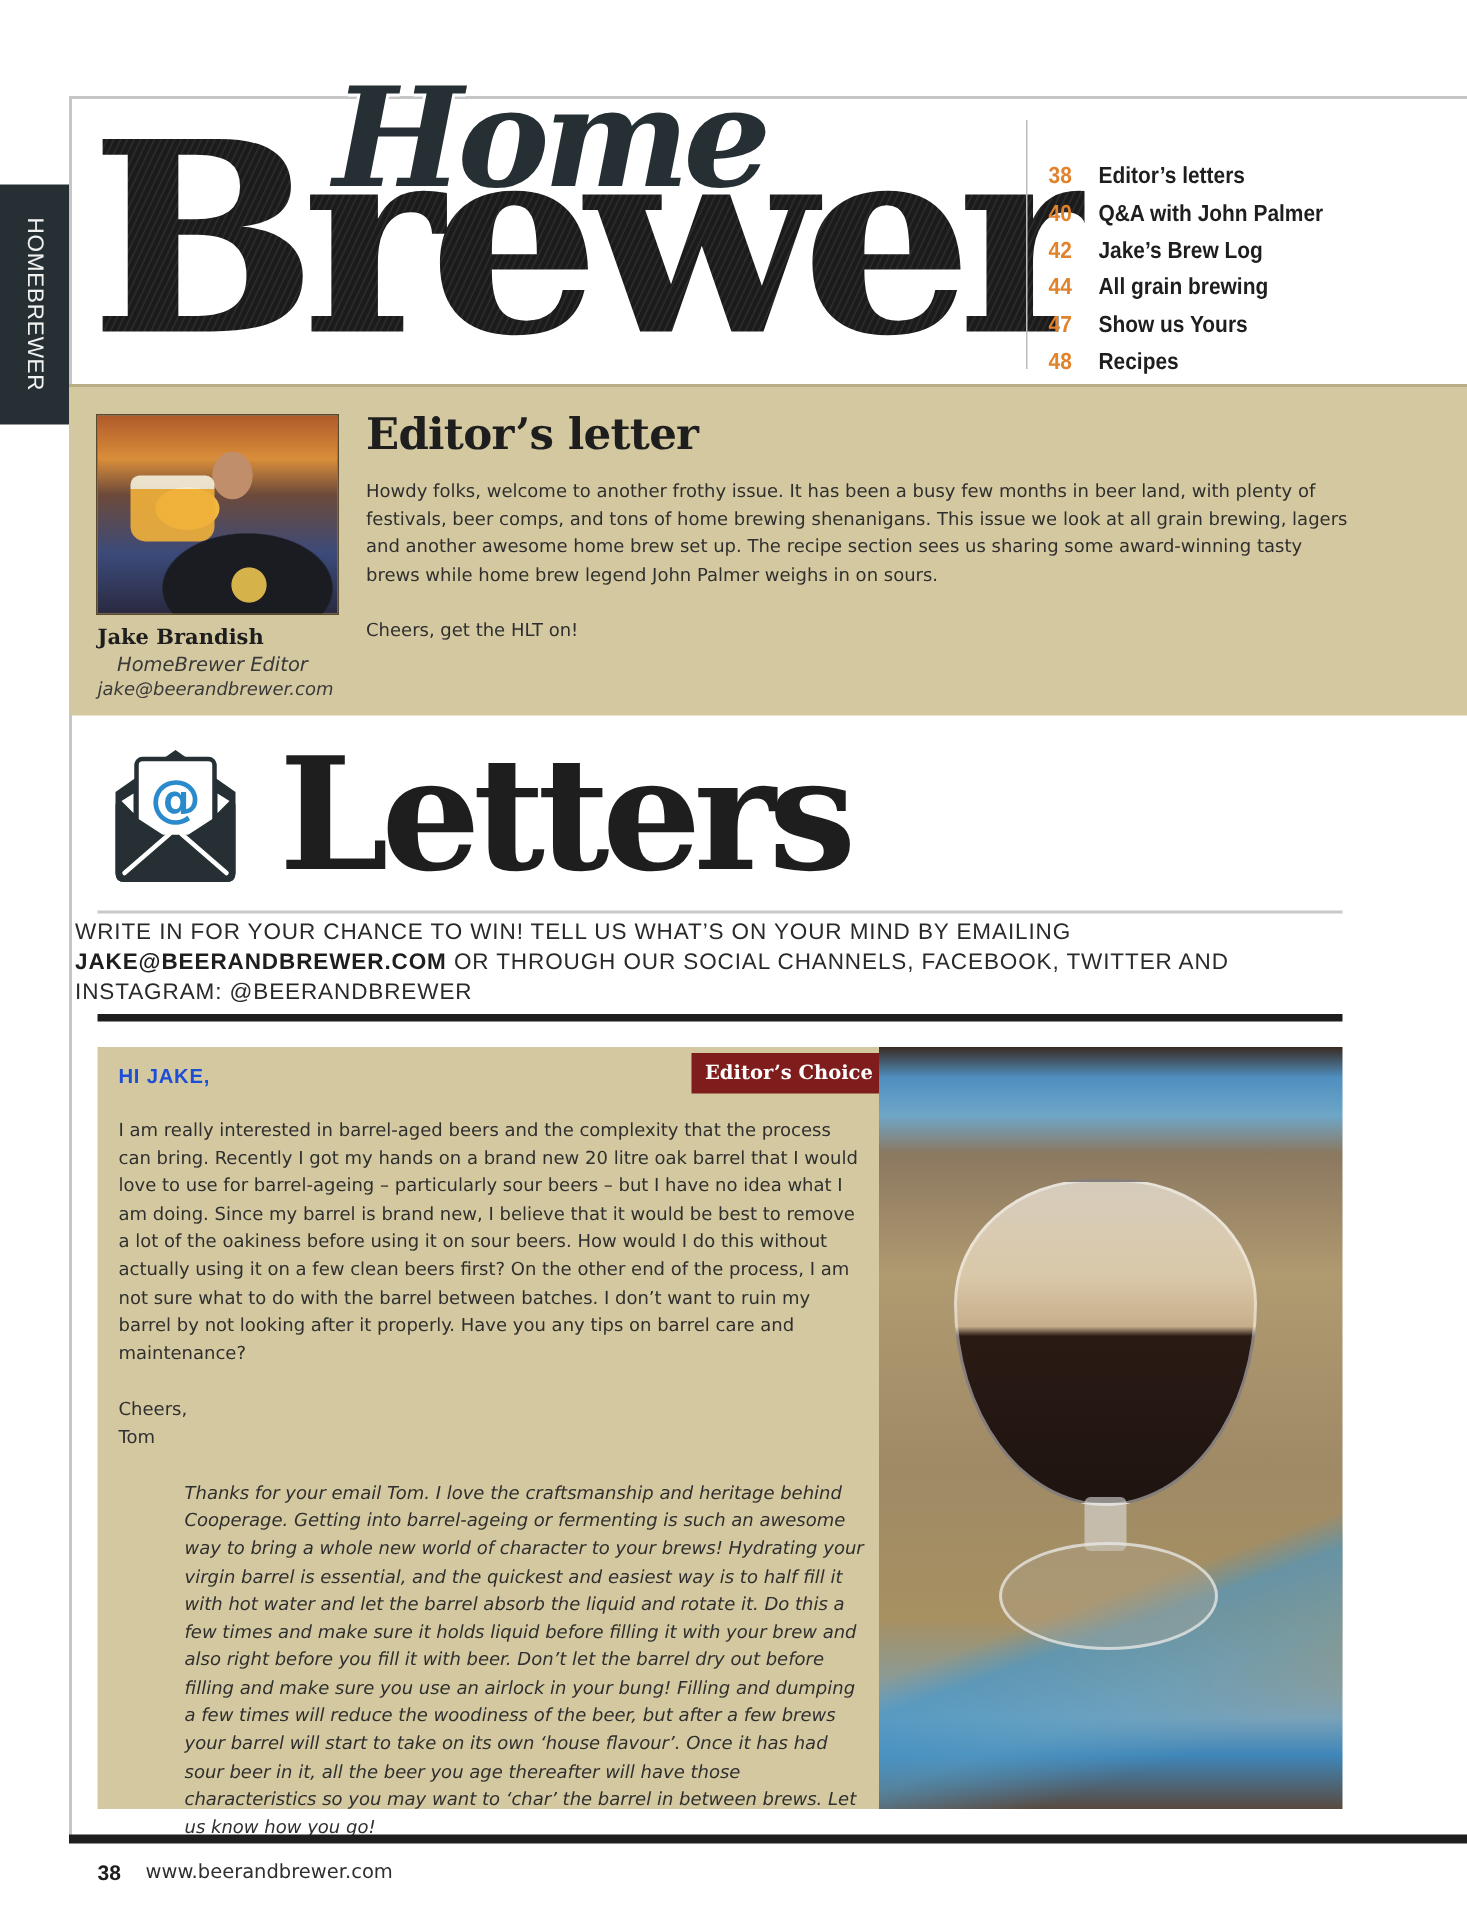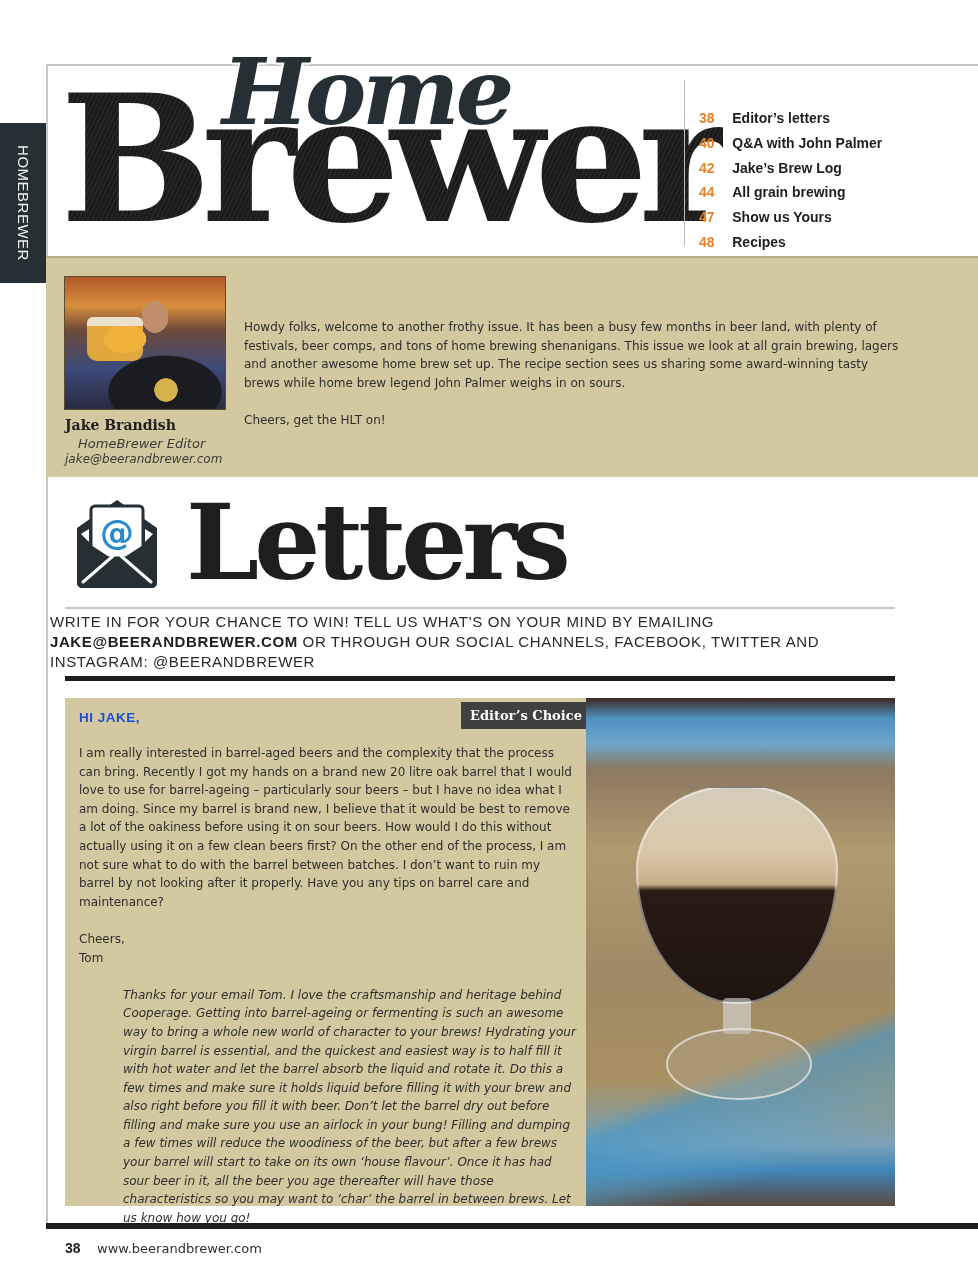--- a/index.html
+++ b/index.html
@@ -60,21 +60,21 @@
   
   .letters-icon { position: absolute; left: 69px; top: 498px; width: 96px; height: 92px; }
   .letters-title { position: absolute; left: 186px; top: 478px; font-family: "DejaVu Serif", serif; font-weight: bold; font-size: 104px; line-height: 130px; color: #1e1e1e; letter-spacing: -5px; }
   .rule-gray { position: absolute; left: 65px; top: 607px; width: 830px; height: 2px; background: #c8c8c8; }
   .intro { position: absolute; left: 50px; top: 612px; width: 830px; font-family: "Liberation Sans", sans-serif; font-size: 15px; line-height: 20px; letter-spacing: 0.6px; color: #2a2a2a; }
   .intro b { font-weight: bold; color: #1e1e1e; }
   .rule-black { position: absolute; left: 65px; top: 676px; width: 830px; height: 5px; background: #1e1e1e; }
 
   
   .letter-card { position: absolute; left: 65px; top: 698px; width: 521px; height: 508px; background: #d3c89f; }
-  .badge { position: absolute; left: 396px; top: 4px; height: 27px; padding: 0 9px; background: #404040; color: #fff; font-family: "DejaVu Serif", serif; font-weight: bold; font-size: 13px; line-height: 27px; white-space: nowrap; }
+  .badge { position: absolute; left: 396px; top: 4px; height: 27px; padding: 0 9px; background: #7f1d1d; color: #fff; font-family: "DejaVu Serif", serif; font-weight: bold; font-size: 13px; line-height: 27px; white-space: nowrap; }
   .greet { position: absolute; left: 14px; top: 12px; font-family: "Liberation Sans", sans-serif; font-weight: bold; font-size: 13.5px; letter-spacing: 0.5px; color: #1d4ed8; }
   .letter-body { position: absolute; left: 14px; top: 46px; width: 500px; font-size: 12px; line-height: 18.6px; color: #2f2f2f; }
   .letter-body p + p { margin-top: 18.6px; }
   .letter-body .reply { font-style: italic; margin-left: 44px; }
 
   .beer-photo { position: absolute; left: 586px; top: 698px; width: 309px; height: 508px; overflow: hidden;
     background:
       linear-gradient(160deg, transparent 0 68%, rgba(70,150,200,0.65) 72%, rgba(90,160,200,0.55) 80%, transparent 88%),
       linear-gradient(180deg, #3a2a22 0%, #4f8fbf 4%, #6ea6c8 9%, #8b7860 14%, #b09a70 30%, #9f8a66 55%, #a79061 75%, #7aa2b8 88%, #3f86b8 93%, #5a4a40 100%);
   }
@@ -130,20 +130,21 @@
 </ul>
 
 <section class="ed-band">
   <div class="ed-photo" title="Editor drinking from a beer stein">
     <div class="mug"></div>
     <div class="crest"></div>
   </div>
   <div class="ed-name">Jake Brandish</div>
   <div class="ed-role">HomeBrewer Editor</div>
   <div class="ed-email">jake@beerandbrewer.com</div>
+  <h2 class="ed-title">Editor’s letter</h2>
   <div class="ed-body">
     <p>Howdy folks, welcome to another frothy issue. It has been a busy few months in beer land, with plenty of festivals, beer comps, and tons of home brewing shenanigans. This issue we look at all grain brewing, lagers and another awesome home brew set up. The recipe section sees us sharing some award-winning tasty brews while home brew legend John Palmer weighs in on sours.</p>
     <p>Cheers, get the HLT on!</p>
   </div>
 </section>
 
 <svg class="letters-icon" viewBox="0 0 96 92">
   <path d="M8 30 L48 2 L88 30 L88 84 Q88 90 82 90 L14 90 Q8 90 8 84 Z" fill="#263034"></path>
   <rect x="22" y="8" width="52" height="52" rx="4" fill="#ffffff" stroke="#263034" stroke-width="3"></rect>
   <text x="48" y="46" text-anchor="middle" font-family="DejaVu Sans, sans-serif" font-weight="bold" font-size="34" fill="#2b8acb">@</text>

